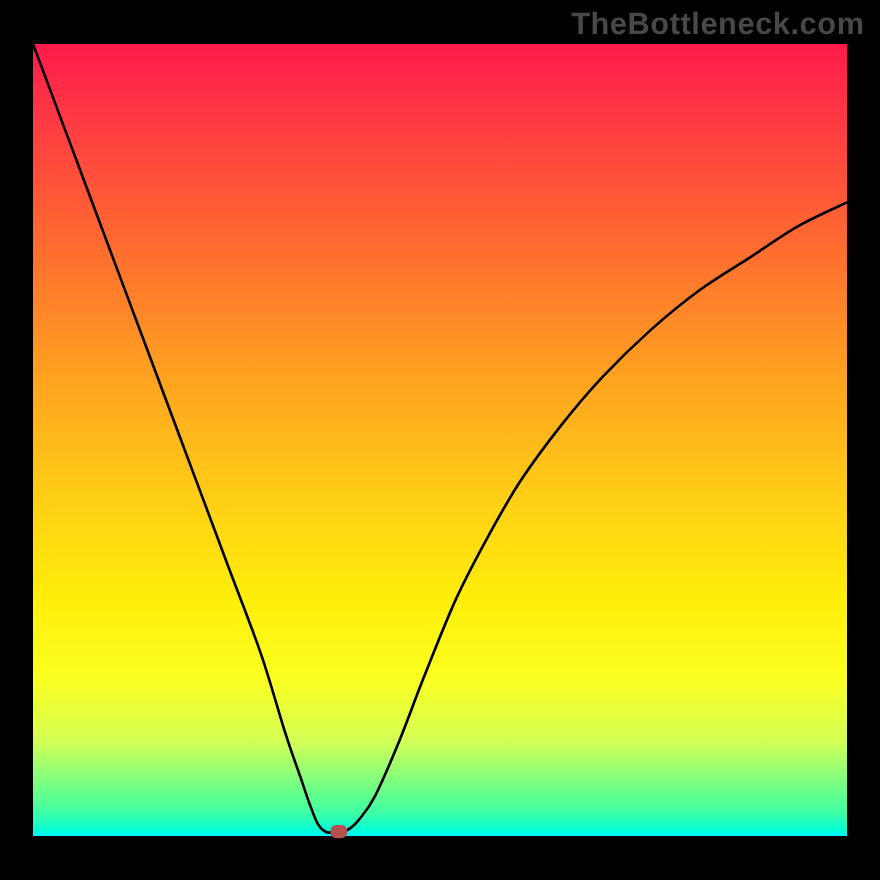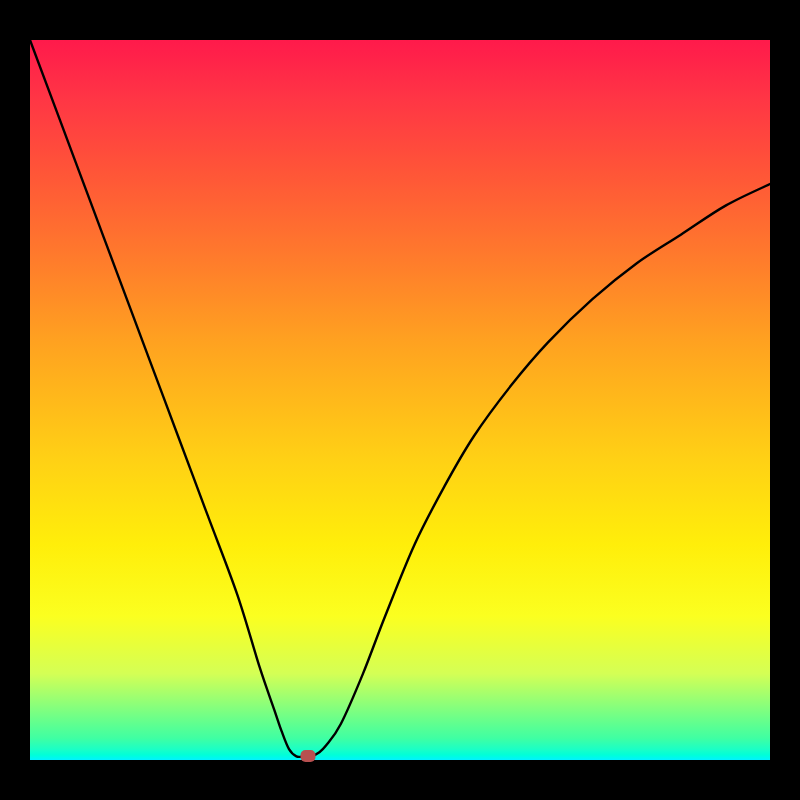--- a/index.html
+++ b/index.html
@@ -57,20 +57,21 @@
     height: 12px;
     background: #b85050;
     border-radius: 5px;
     transform: translate(-50%, -50%);
   }
 </style>
 </head>
 <body>
 
 <div class="frame">
+  <div class="watermark">TheBottleneck.com</div>
 
   <div class="plot">
     <svg viewBox="0 0 100 100" preserveAspectRatio="none">
       <path id="curve-path" fill="none" stroke="#000000" stroke-width="0.35" stroke-linecap="round" stroke-linejoin="round" vector-effect="non-scaling-stroke" d="M 0.000 0.000 C 0.667 1.833, 2.667 7.333, 4.000 11.000 C 5.333 14.667, 6.667 18.333, 8.000 22.000 C 9.333 25.667, 10.667 29.333, 12.000 33.000 C 13.333 36.667, 14.667 40.333, 16.000 44.000 C 17.333 47.667, 18.667 51.333, 20.000 55.000 C 21.333 58.667, 22.667 62.333, 24.000 66.000 C 25.333 69.667, 26.833 73.500, 28.000 77.000 C 29.167 80.500, 30.167 84.333, 31.000 87.000 C 31.833 89.667, 32.500 91.500, 33.000 93.000 C 33.500 94.500, 33.667 95.083, 34.000 96.000 C 34.333 96.917, 34.667 97.917, 35.000 98.500 C 35.333 99.083, 35.667 99.333, 36.000 99.500 C 36.333 99.667, 36.667 99.500, 37.000 99.500 C 37.333 99.500, 37.667 99.583, 38.000 99.500 C 38.333 99.417, 38.667 99.250, 39.000 99.000 C 39.333 98.750, 39.500 98.667, 40.000 98.000 C 40.500 97.333, 41.167 96.667, 42.000 95.000 C 42.833 93.333, 44.000 90.500, 45.000 88.000 C 46.000 85.500, 46.833 83.000, 48.000 80.000 C 49.167 77.000, 50.667 73.000, 52.000 70.000 C 53.333 67.000, 54.667 64.500, 56.000 62.000 C 57.333 59.500, 58.500 57.333, 60.000 55.000 C 61.500 52.667, 63.333 50.167, 65.000 48.000 C 66.667 45.833, 68.167 44.000, 70.000 42.000 C 71.833 40.000, 74.000 37.833, 76.000 36.000 C 78.000 34.167, 80.000 32.500, 82.000 31.000 C 84.000 29.500, 86.000 28.333, 88.000 27.000 C 90.000 25.667, 92.000 24.167, 94.000 23.000 C 96.000 21.833, 99.000 20.500, 100.000 20.000" style="stroke-width: 2.4px;"></path>
     </svg>
     <div id="marker" class="marker" style="left: 37.5%; top: 99.4%; background: rgb(184, 80, 80);"></div>
   </div>
 </div>
 
 </body></html>

